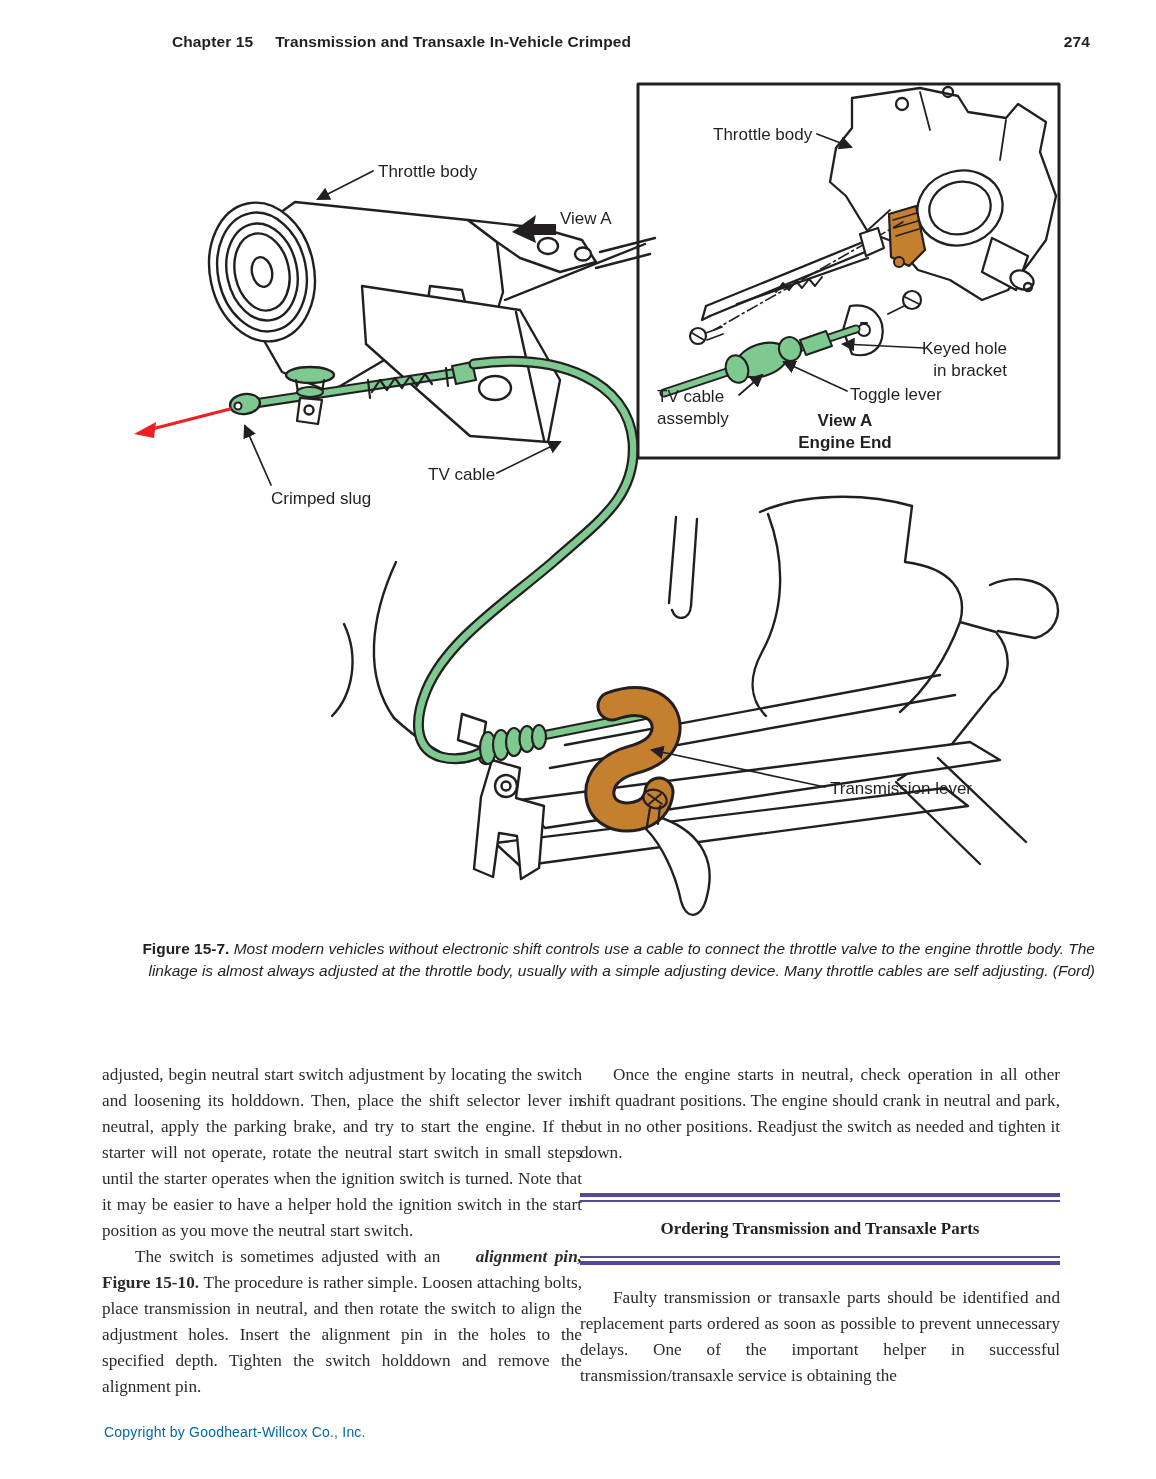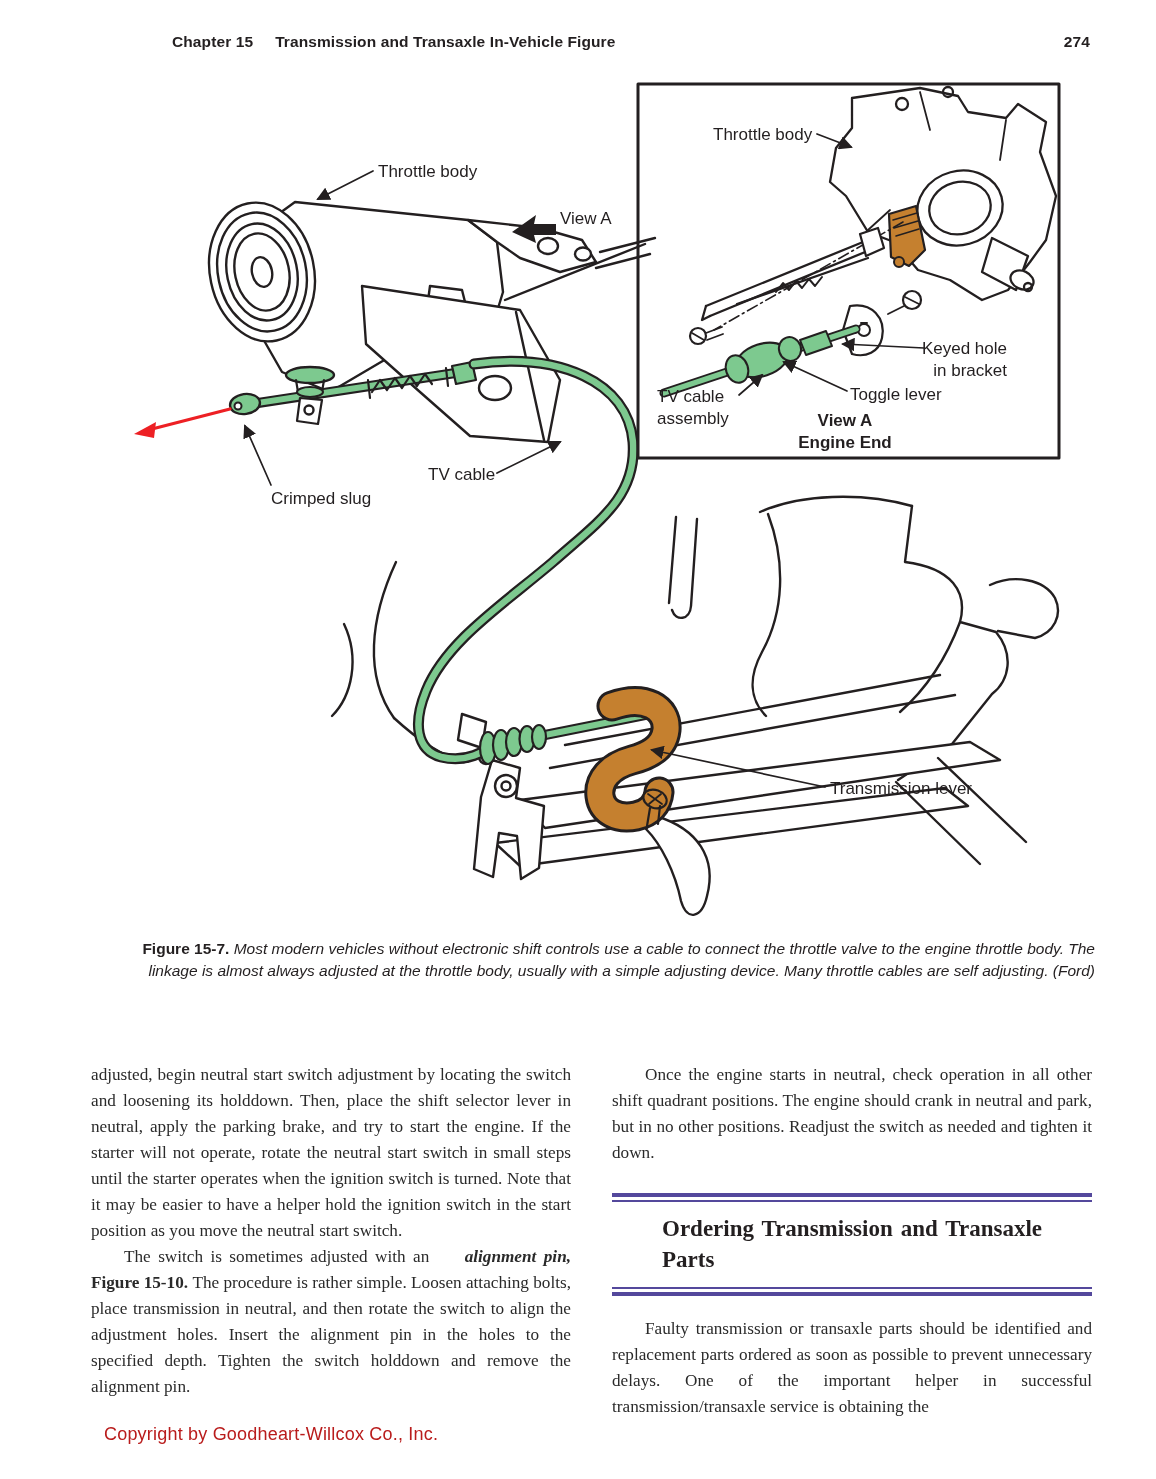--- a/index.html
+++ b/index.html
@@ -32,50 +32,50 @@
     text-align:right;
   }
   .caption .figlabel { font-style:normal; font-weight:bold; }
   
   .col {
     position:absolute; top:1062px; width:480px;
     font-family:"Liberation Serif", serif;
     font-size:17.2px; line-height:26px; color:#2a2a2a;
     text-align:justify;
   }
-  .col-left  { left:91px; }
-  .col-right { left:612px; }
+  .col-left  { left:102px; }
+  .col-right { left:580px; }
   .col p.indent { text-indent:33px; }
   .col .bi { font-weight:bold; font-style:italic;margin-left:28px; }
   .col .b  { font-weight:bold; }
   
   .secthead { margin:27px 0 20px 0; }
   .rule-thick { height:4px;   background:#54489c; }
   .rule-thin  { height:2px;   background:#54489c; margin-top:3px; }
   .rule-thin2 { height:2px;   background:#54489c; }
   .rule-thick2{ height:4px;   background:#54489c; margin-top:3px; }
   .secthead h2 {
     font-family:"Liberation Serif", serif;
-    font-size:23px; line-height:31px; font-weight:bold; color:#231f20;
-    margin:11px auto 12px auto; width:380px;
+    font-size:17px; line-height:31px; font-weight:bold; color:#231f20;
+    text-align:center; margin:11px auto 12px auto; width:380px;
   }
   
   .footer {
     position:absolute; left:104px; top:1424px;
-    font-size:18px; color:#b91c1c; letter-spacing:.2px;
+    font-size:14px; color:#0369a1; letter-spacing:.2px;
   }
 </style>
 </head>
 <body>
 
 <div class="page">
 
   <div class="runhead">
     <span class="chapter">Chapter 15</span>
-    <span class="title">Transmission and Transaxle In-Vehicle Figure</span>
+    <span class="title">Transmission and Transaxle In-Vehicle Crimped</span>
     <span class="pagenum">274</span>
   </div>
 
   <svg class="fig" width="1156" height="950" viewBox="0 0 1156 950">
     <defs>
       <marker id="ah" viewBox="0 0 10 10" refX="8.5" refY="5" markerWidth="8" markerHeight="8" orient="auto-start-reverse">
         <path d="M0,0 L10,5 L0,10 z" fill="#231f20"></path>
       </marker>
     </defs>
 

